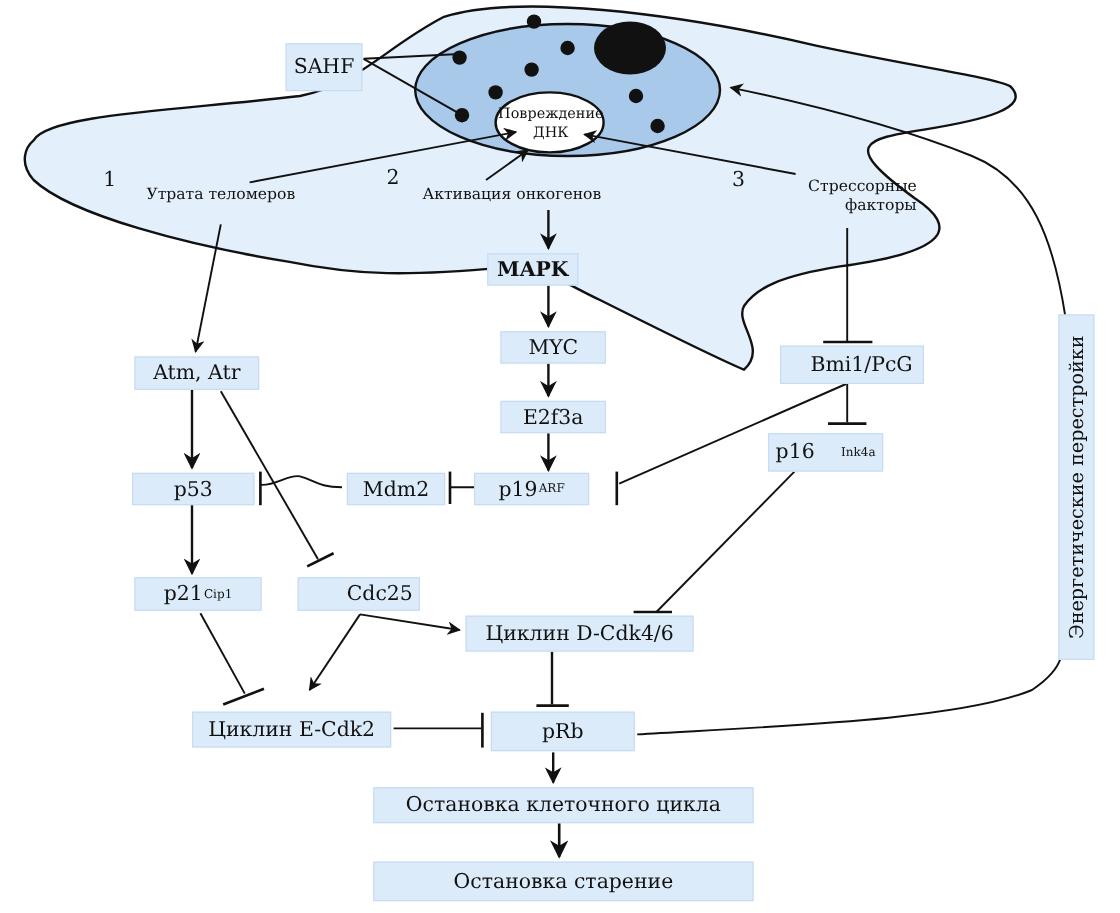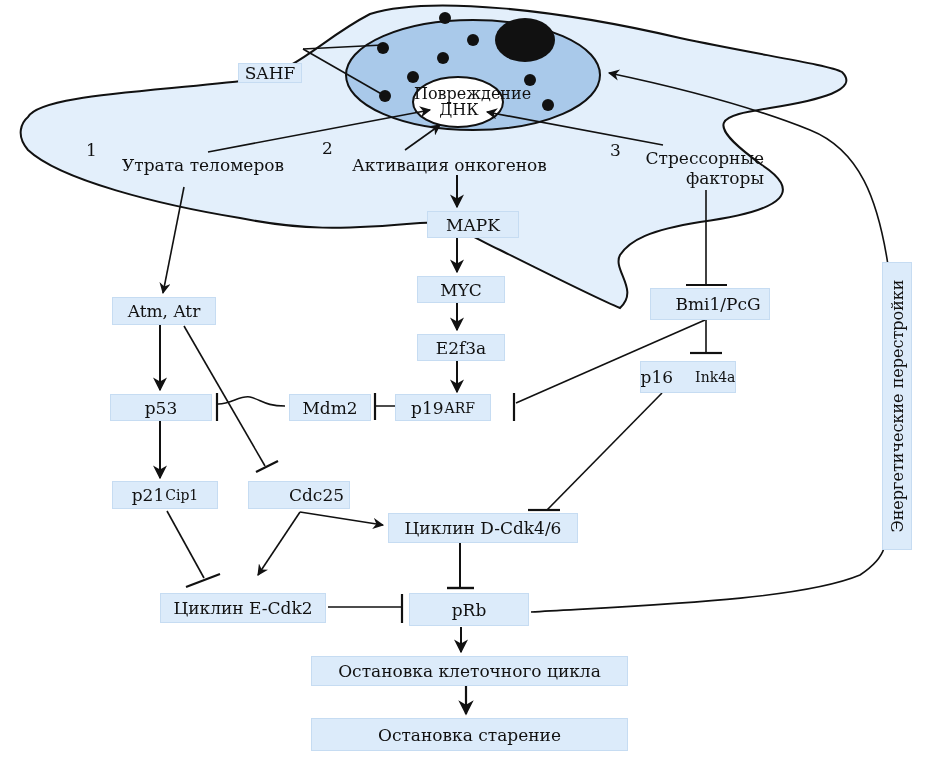--- a/index.html
+++ b/index.html
@@ -2,23 +2,23 @@
 <html><head>
   <meta charset="utf-8">
   <style>
     html, body { margin: 0; padding: 0; background: #ffffff; }
     body { width: 933px; height: 761px; position: relative; overflow: hidden;
            font-family: "DejaVu Serif", "Liberation Serif", serif; color: #111; }
     #canvas { position: absolute; left: 0; top: 0; width: 933px; height: 761px; }
     .box { position: absolute; background: #dcebfa; border: 1px solid #c6dcf2;
            box-sizing: border-box; display: flex; align-items: center; justify-content: center;
            font-size: 17px; white-space: nowrap; }
-    .label { position: absolute; font-size: 17px; white-space: nowrap; text-align: center; line-height: 1.2; }
+    .label { position: absolute; font-size: 13px; white-space: nowrap; text-align: center; line-height: 1.2; }
     .num { position: absolute; font-size: 17px; }
-    sup { font-size: 14px; vertical-align: 6px; margin-left: 1px; }
+    sup { font-size: 10px; vertical-align: 6px; margin-left: 1px; }
     .vbox { position: absolute; background: #dcebfa; border: 1px solid #c6dcf2; box-sizing: border-box; }
     .vtext { position: absolute; left: 50%; top: 50%; transform: translate(-50%, -50%) rotate(-90deg);
              white-space: nowrap; font-size: 16px; }
   </style>
 </head>
 <body>
 
 <svg id="canvas" viewBox="0 0 933 761" width="933" height="761">
   <defs>
     <marker id="arr" viewBox="0 0 10 10" refX="9" refY="5" markerWidth="7" markerHeight="7" orient="auto-start-reverse">
@@ -94,39 +94,39 @@
   <path d="M460,543 L460,587" stroke="#111" stroke-width="2" fill="none"></path>
   <path d="M447,588 L474,588" stroke="#111" stroke-width="2.4"></path>
 
   <path d="M328,607 L401,607" stroke="#111" stroke-width="1.6" fill="none"></path>
   <path d="M402,594 L402,623" stroke="#111" stroke-width="2.2"></path>
 
   <path d="M461,627 L461,652" stroke="#111" stroke-width="2" fill="none" marker-end="url(#arr)"></path>
   <path d="M466,686 L466,714" stroke="#111" stroke-width="2.2" fill="none" marker-end="url(#arr)"></path>
 </svg>
 
-<div class="box" style="left:238px;top:36px;width:64px;height:20px;margin-top:27px;">SAHF</div>
+<div class="box" style="left:238px;top:36px;width:64px;height:40px;">SAHF</div>
 
-<div class="label" style="left:414px;top:86px;width:90px;font-size:16px;line-height:16px;">
+<div class="label" style="left:414px;top:86px;width:90px;font-size:12px;line-height:16px;">
   <div>Повреждение</div>
   <div>ДНК</div>
 </div>
 
 <div class="num" style="left:86px;top:140px;">1</div>
 <div class="num" style="left:322px;top:138px;">2</div>
 <div class="num" style="left:610px;top:140px;">3</div>
 
 <div class="label" style="left:122px;top:155px;">Утрата теломеров</div>
 <div class="label" style="left:352px;top:155px;">Активация онкогенов</div>
 <div class="label" style="left:636px;top:148px;width:128px;text-align:right;">
   <div>Стрессорные</div>
   <div>факторы</div>
 </div>
 
-<div class="box" style="left:427px;top:211px;width:92px;height:27px;">MAPK</div>
+<div class="box" style="left:406px;top:211px;width:76px;height:27px;font-weight:bold;">MAPK</div>
 <div class="box" style="left:417px;top:276px;width:88px;height:27px;">MYC</div>
 <div class="box" style="left:417px;top:334px;width:88px;height:27px;">E2f3a</div>
 <div class="box" style="left:395px;top:394px;width:96px;height:27px;">
   <span>p19</span>
     <sup>ARF</sup>
 </div>
 <div class="box" style="left:289px;top:394px;width:82px;height:27px;text-align:right;">Mdm2</div>
 <div class="box" style="left:112px;top:297px;width:104px;height:28px;">Atm, Atr</div>
 <div class="box" style="left:110px;top:394px;width:102px;height:27px;text-align:center;">p53</div>
 <div class="box" style="left:112px;top:481px;width:106px;height:28px;">

